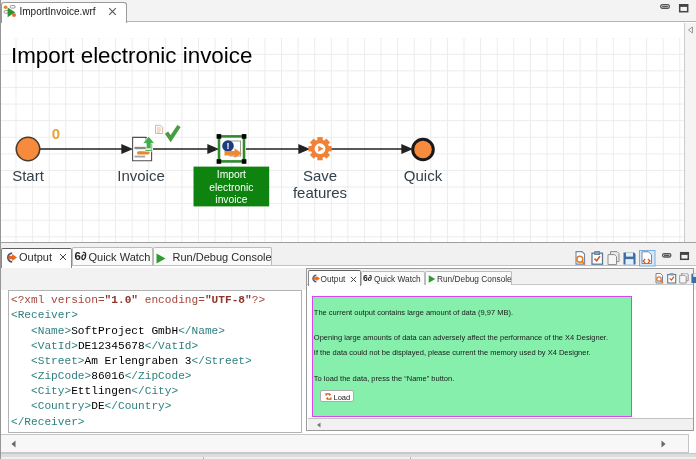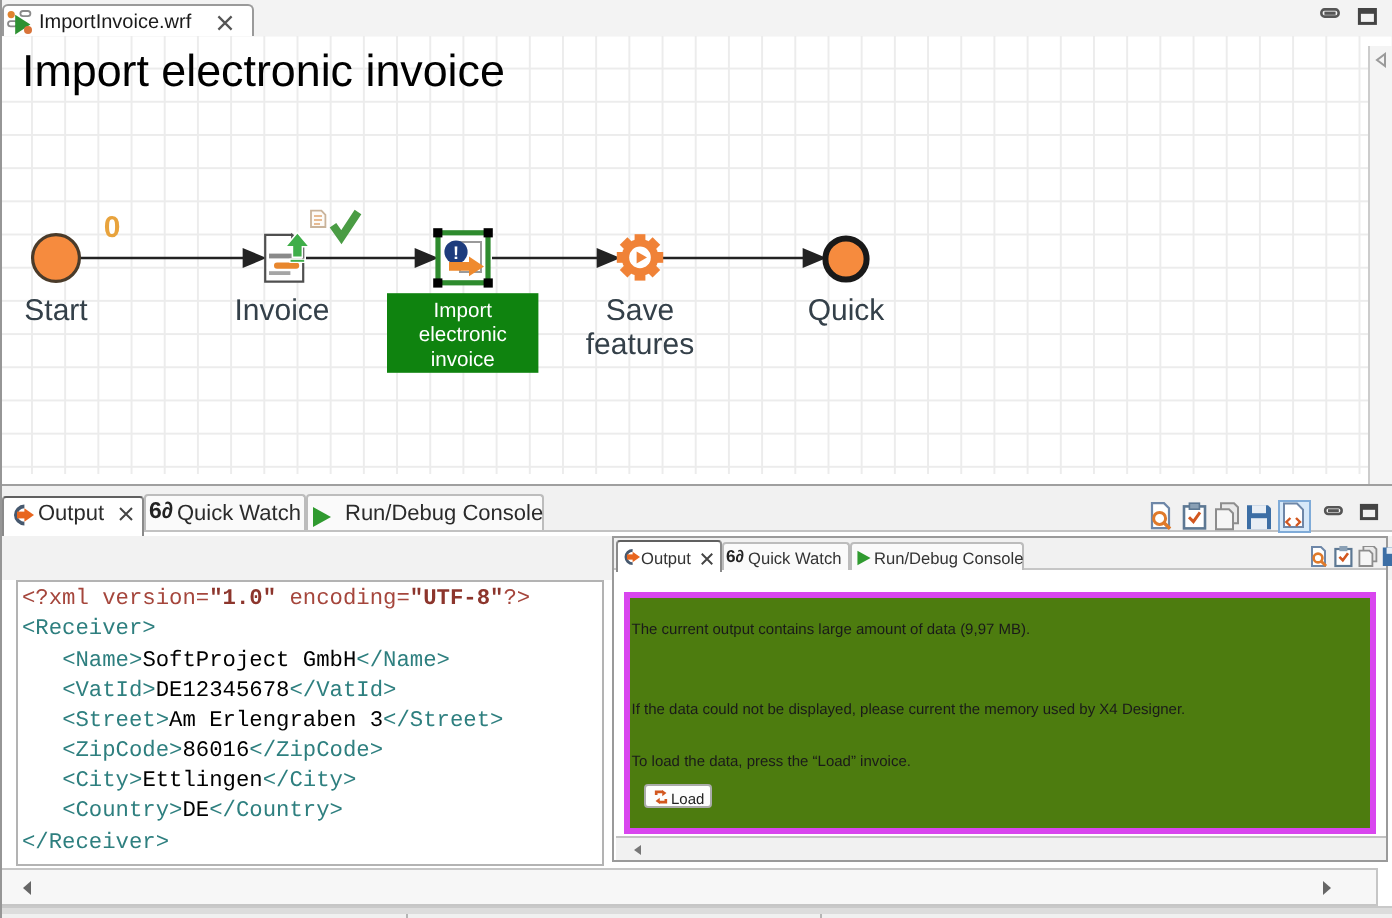--- a/index.html
+++ b/index.html
@@ -7,21 +7,21 @@
        font-family:"Liberation Sans",sans-serif;background:#fff;}
   .abs{position:absolute;}
 
   
   #edittabbar{left:0;top:0;width:696px;height:22px;background:#f3f3f3;
     border-bottom:1px solid #b4b4b4;box-sizing:border-box;}
   #edittab{left:1px;top:2px;width:126px;height:21px;background:#fff;
     border:1px solid #9a9a9a;border-bottom:none;border-radius:3px 3px 0 0;box-sizing:border-box;}
 
   
-  #canvas{left:0;top:18px;width:696px;height:219px;background:#fff;
+  #canvas{left:0;top:38px;width:696px;height:219px;background:#fff;
     background-image:linear-gradient(to right,#ececec 1px,transparent 1px),
                      linear-gradient(to bottom,#ececec 1px,transparent 1px);
     background-size:16.6px 16.6px;background-position:15.5px 15.8px;}
   #title{position:absolute;left:11px;top:4.5px;font-size:22.4px;color:#000;}
   .nlabel{position:absolute;font-size:15px;color:#344049;text-align:center;top:128.5px;}
   #vscroll{left:684px;top:23px;width:12px;height:219px;background:#f4f4f4;
     border-left:1px solid #cccccc;box-sizing:border-box;}
 
   
   #bpanel{left:0;top:242px;width:696px;height:217px;background:#fff;
@@ -40,22 +40,22 @@
   .tg{color:#2e7f7f;}
   .tx{color:#000;font-weight:normal;}
   .pi{color:#a5463c;}
   .pis{color:#8c352c;font-weight:bold;}
 
   .hscroll{position:absolute;background:#f7f7f7;border:1px solid #c6c6c6;box-sizing:border-box;}
 
   
   #rpanel{left:306px;top:25px;width:388px;height:163px;background:#fff;
     border:1px solid #9a9a9a;box-sizing:border-box;position:absolute;}
-  #rcontent{position:absolute;left:5px;top:27px;width:376px;height:121px;
-    background:#4d7c0f;border:3px solid #d946ef;box-sizing:border-box;
+  #rcontent{position:absolute;left:5px;top:27px;width:320px;height:121px;
+    background:#86efac;border:1px solid #d946ef;box-sizing:border-box;
     font-size:7.5px;color:#1a1a1a;}
   #rcontent .ln{position:absolute;left:0.8px;white-space:nowrap;}
   #loadbtn{position:absolute;left:7px;top:93px;width:34px;height:12px;background:#fdfdfd;
     border:1px solid #ababab;border-radius:2px;font-size:7.5px;color:#222;box-sizing:border-box;}
 </style>
 </head>
 <body>
 
 <div class="abs" id="edittabbar"></div>
 <div class="abs" id="edittab"></div>
@@ -270,22 +270,23 @@
         <path d="M0.7 2.3 L5.7 2.3 L7.2 3.8 L7.2 10 L0.7 10 Z" fill="#f6f6f6" stroke="#8d8d8d" stroke-width="0.9"></path>
       </g>
       <g transform="translate(36,0)">
         <path d="M0.4 0.8 L8.4 0.8 L9.6 2 L9.6 10 L0.4 10 Z" fill="#3c6ea5"></path>
         <rect x="2.3" y="0.8" width="5.4" height="3.1" fill="#e8eef5"></rect>
       </g>
     </svg>
 
     <div id="rcontent">
       <div class="ln" style="top:10.5px;">The current output contains large amount of data (9,97 MB).</div>
+      <div class="ln" style="top:35.6px;">Opening large amounts of data can adversely affect the performance of the X4 Designer.</div>
       <div class="ln" style="top:50.7px;">If the data could not be displayed, please current the memory used by X4 Designer.</div>
-      <div class="ln" style="top:77px;">To load the data, press the “Load” invoice.</div>
+      <div class="ln" style="top:77px;">To load the data, press the “Name” button.</div>
       <div id="loadbtn">
         <svg style="position:absolute;left:3.5px;top:2px" width="7" height="7" viewBox="0 0 9 9">
           <path d="M1.4 3.2 L1.4 1.2 L5.8 1.2" fill="none" stroke="#d2571f" stroke-width="1.7"></path>
           <path d="M7.6 5.8 L7.6 7.8 L3.2 7.8" fill="none" stroke="#d2571f" stroke-width="1.7"></path>
           <path d="M5.3 0 L8 2 L5.3 4 Z" fill="#d2571f"></path>
           <path d="M3.7 5 L1 7 L3.7 9 Z" fill="#d2571f"></path>
         </svg>
         <span style="position:absolute;left:12.5px;top:1.5px;">Load</span>
       </div>
     </div>

